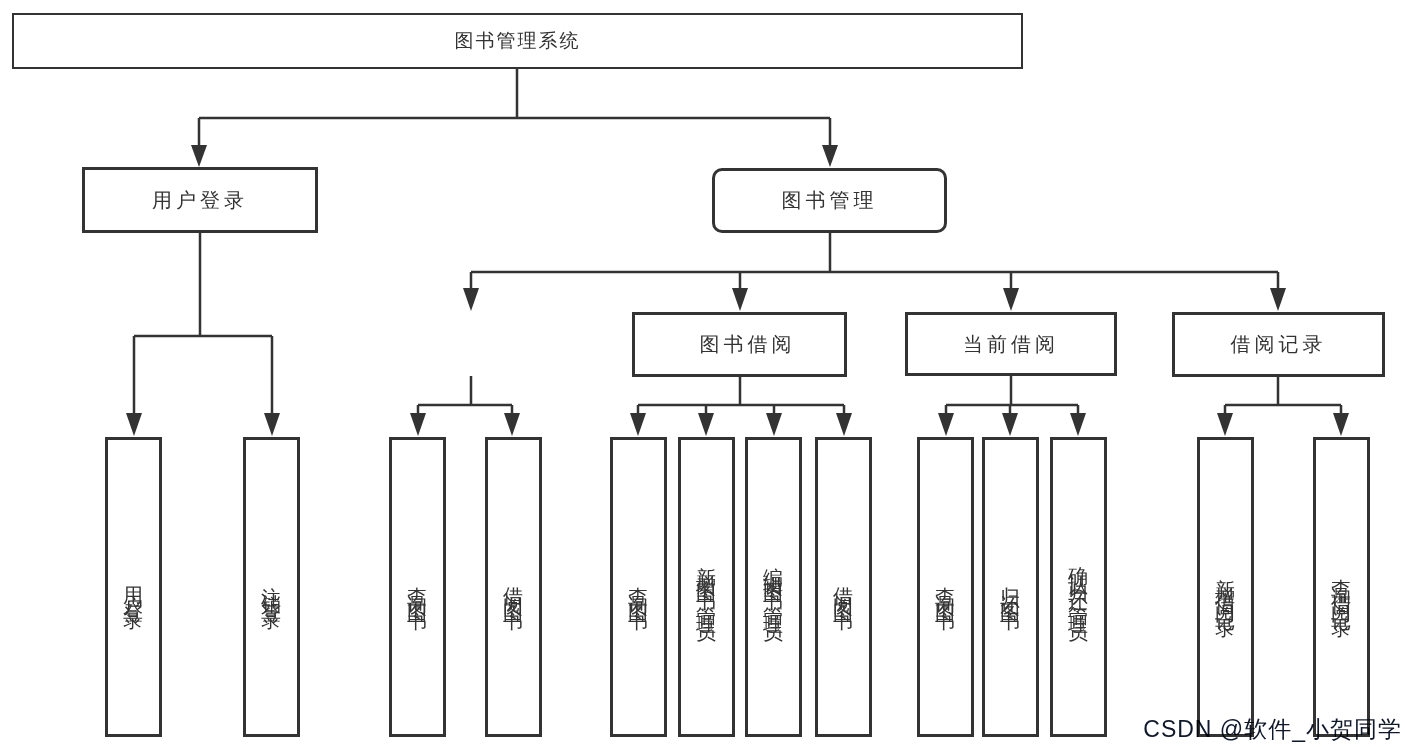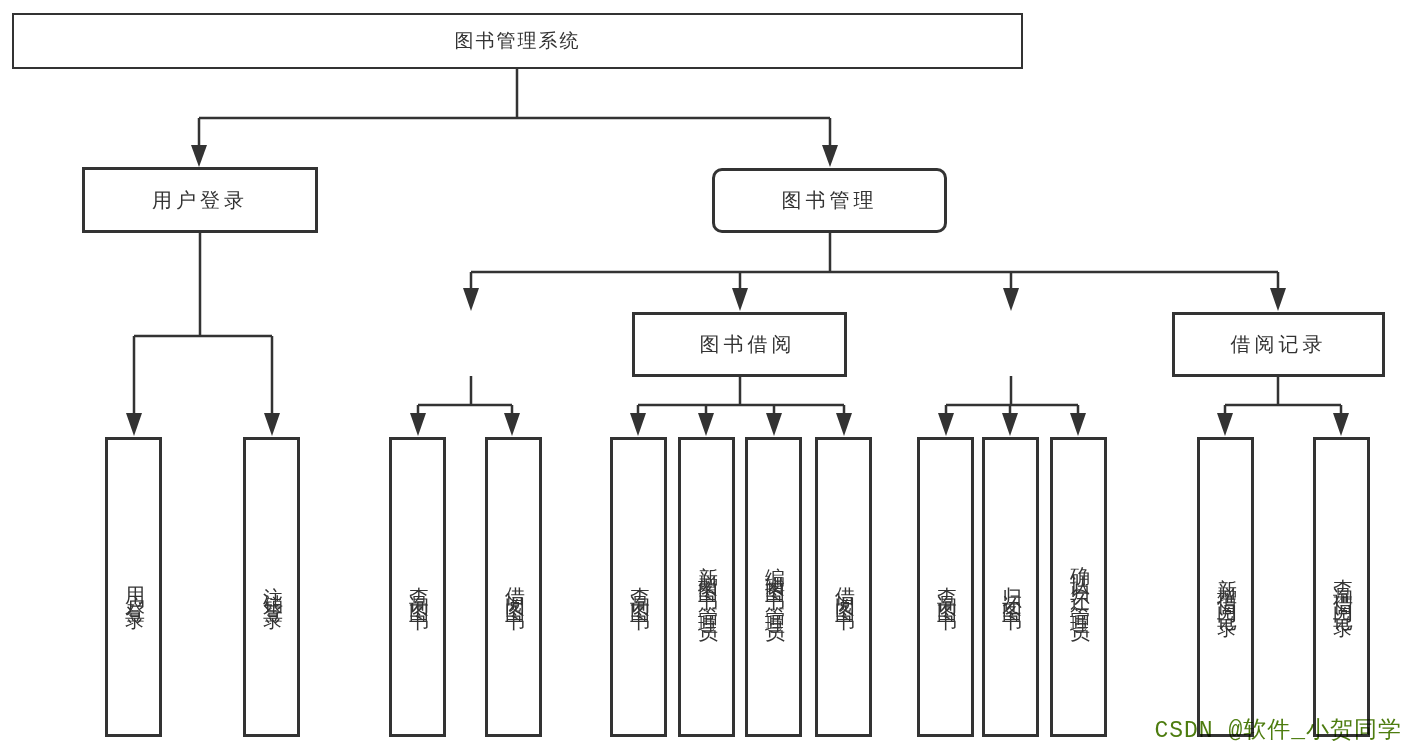--- a/index.html
+++ b/index.html
@@ -1,38 +1,38 @@
 <!DOCTYPE html>
 <html><head>
 <meta charset="utf-8">
 <style>
   html,body{margin:0;padding:0;background:#ffffff;}
   .canvas{
     position:relative;width:1405px;height:747px;background:#ffffff;
-    font-family:Liberation Mono, monospace;color:#333333;overflow:hidden;
+    font-family:Liberation Sans, sans-serif;color:#333333;overflow:hidden;
   }
   svg.wires{position:absolute;left:0;top:0;width:1405px;height:747px;}
   .node{
     position:absolute;background:#ffffff;border:3px solid #333333;
     box-sizing:border-box;display:flex;align-items:center;justify-content:center;
     font-size:20px;letter-spacing:4px;color:#333333;white-space:nowrap;
   }
   .node--title{border-width:2px;font-size:19px;letter-spacing:2px;}
   .leaf{
     position:absolute;top:437px;width:57px;height:300px;background:#ffffff;
     border:3px solid #333333;box-sizing:border-box;
     display:flex;align-items:center;justify-content:center;
   }
   .leaf > span{
     writing-mode:vertical-rl;text-orientation:mixed;
     font-size:20px;letter-spacing:8px;line-height:1.1;color:#333333;
   }
   .watermark{
     position:absolute;top:714px;right:3px;font-size:23px;letter-spacing:1px;
-    color:#4d7c0f;mix-blend-mode:multiply;z-index:6;
+    color:#0f172a;mix-blend-mode:multiply;z-index:6;
   }
 </style>
 </head>
 <body>
 
 <div class="canvas">
 
   <svg class="wires" viewBox="0 0 1405 747" xmlns="http://www.w3.org/2000/svg">
     <g stroke="#333333" stroke-width="2.5" fill="none">
       <path d="M517 69 V118 M199 118 H830 M199 118 V146 M830 118 V146"></path>
@@ -73,20 +73,23 @@
   <div class="node" style="left:82px;top:167px;width:236px;height:66px;">
     <span>用户登录</span>
   </div>
   <div class="node" style="left:712px;top:168px;width:235px;height:65px;border-radius:10px;">
     <span>图书管理</span>
   </div>
 
   <div class="node" style="left:632px;top:312px;width:215px;height:65px;padding-left:16px;">
     <span>图书借阅</span>
   </div>
+  <div class="node" style="left:905px;top:312px;width:212px;height:64px;">
+    <span>当前借阅</span>
+  </div>
   <div class="node" style="left:1172px;top:312px;width:213px;height:65px;">
     <span>借阅记录</span>
   </div>
 
   <div class="leaf" style="left:105px;">
     <span>用户登录</span>
   </div>
   <div class="leaf" style="left:243px;">
     <span>注销登录</span>
   </div>

